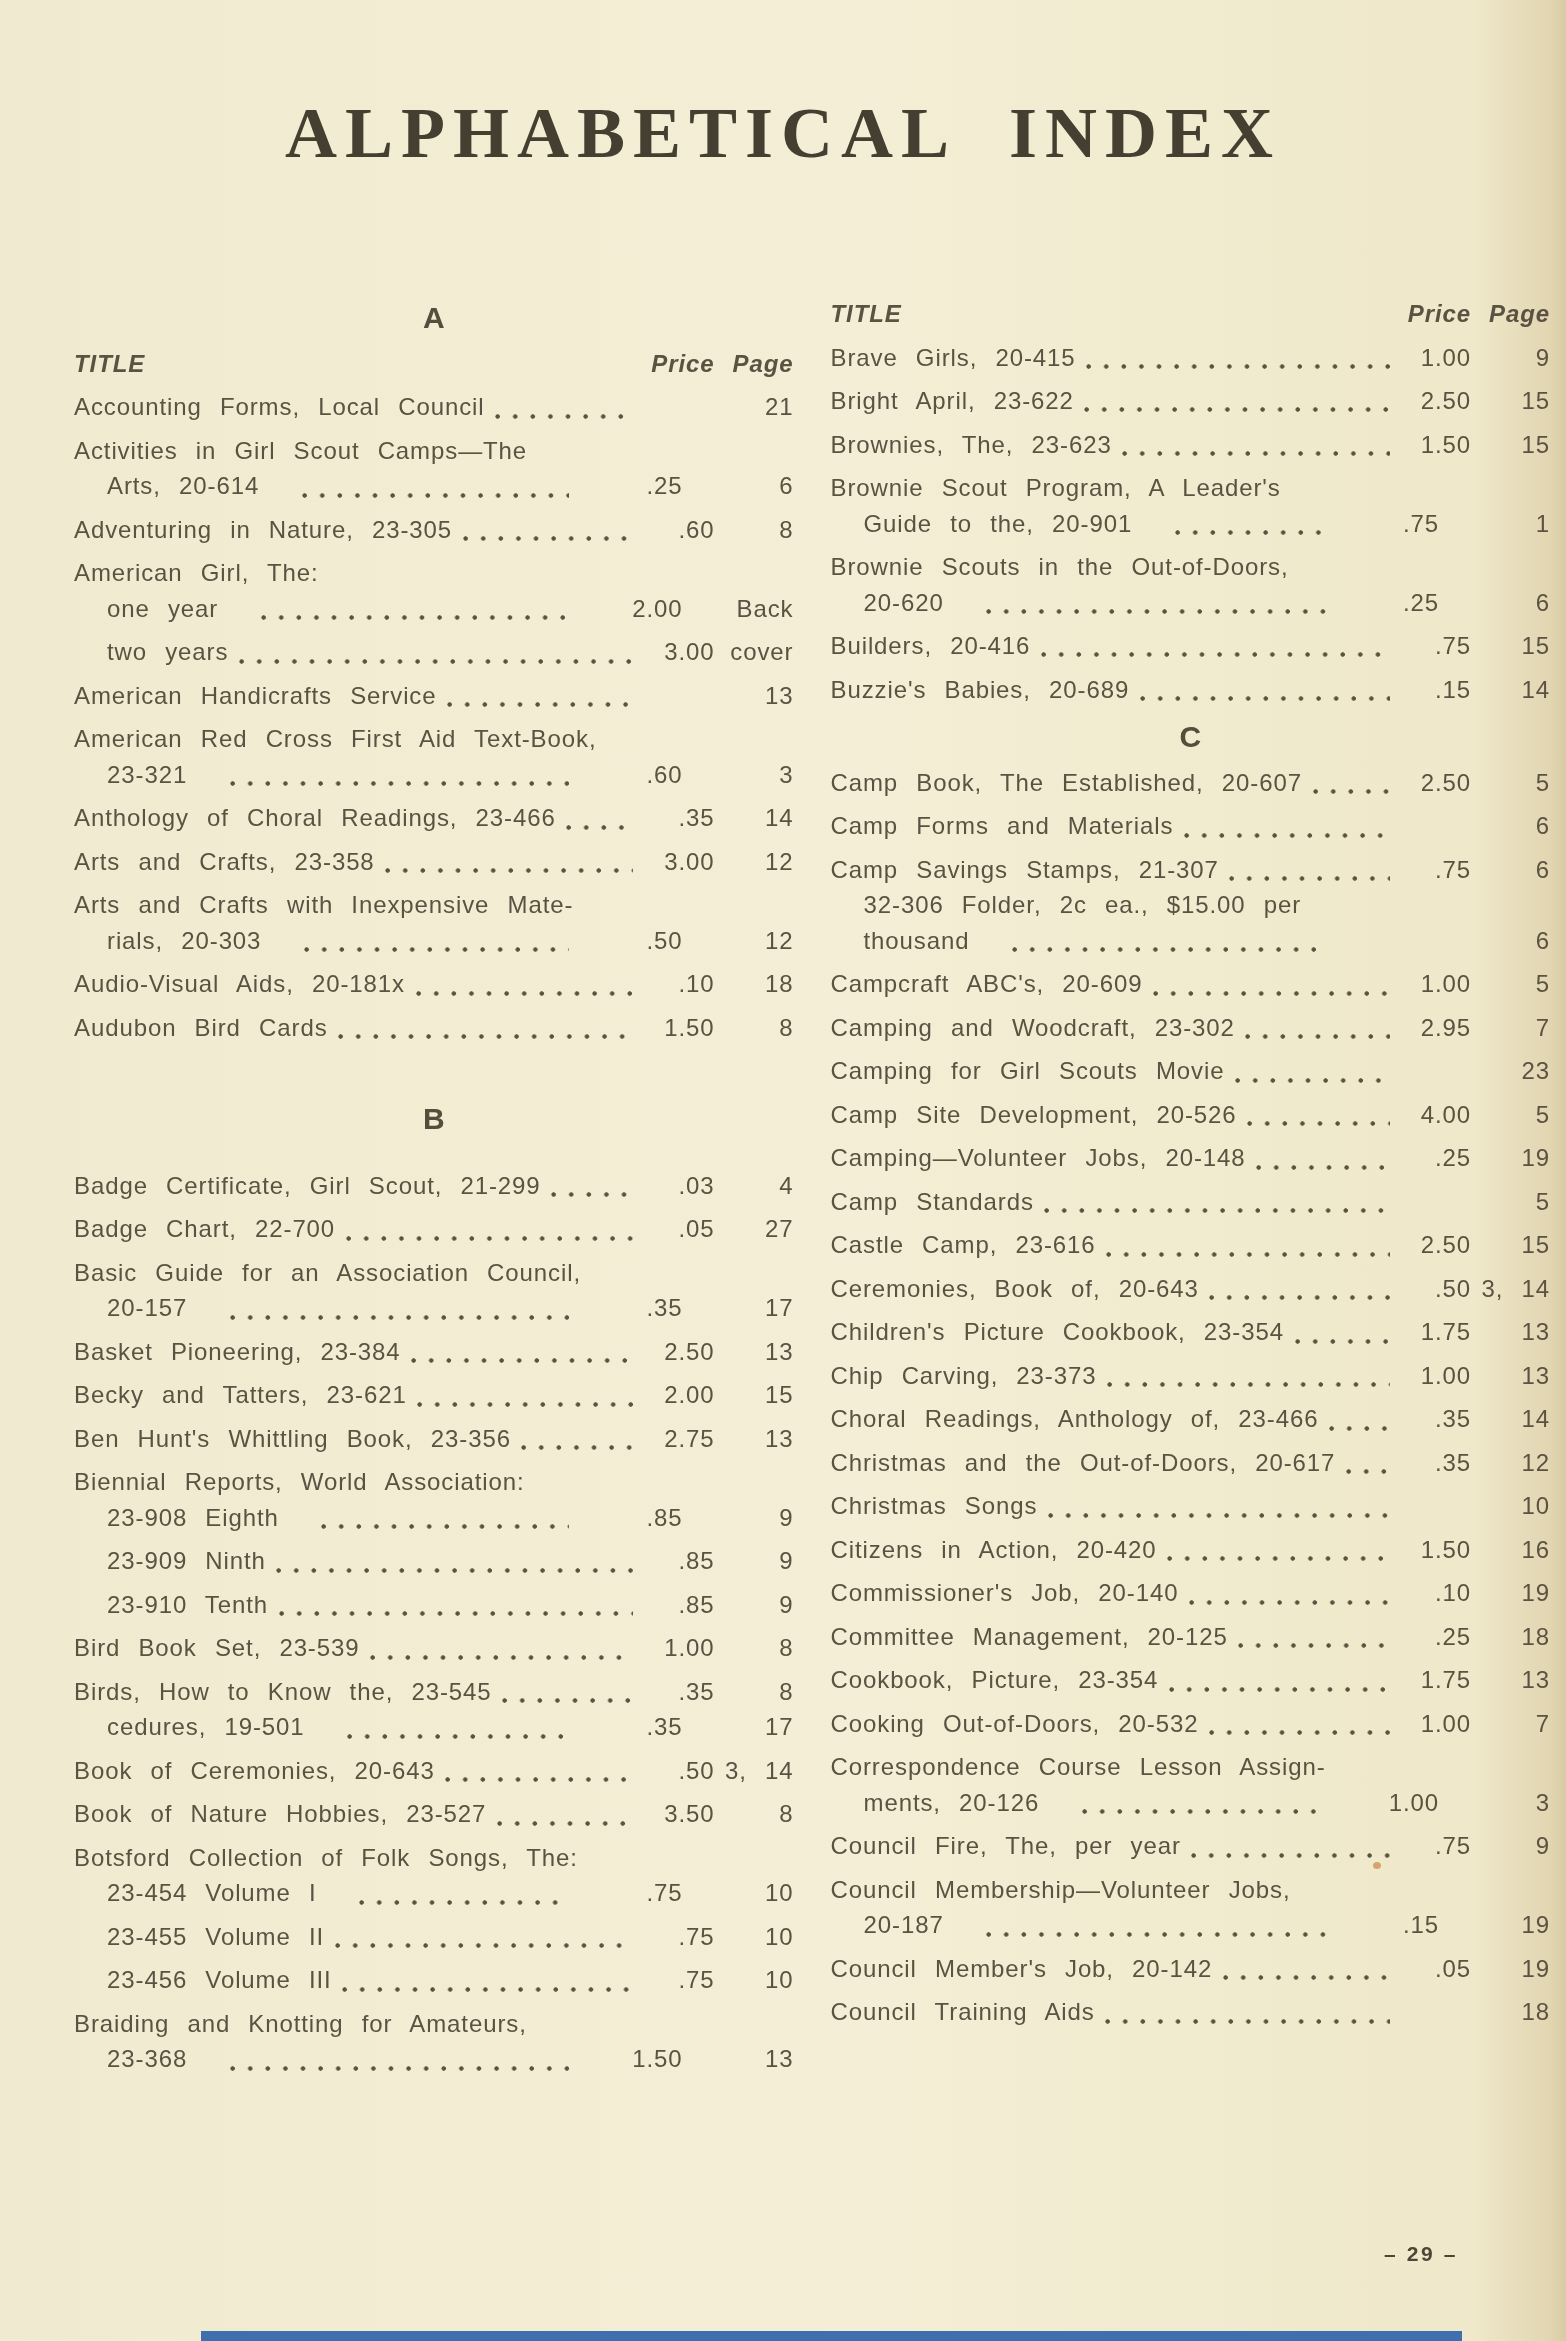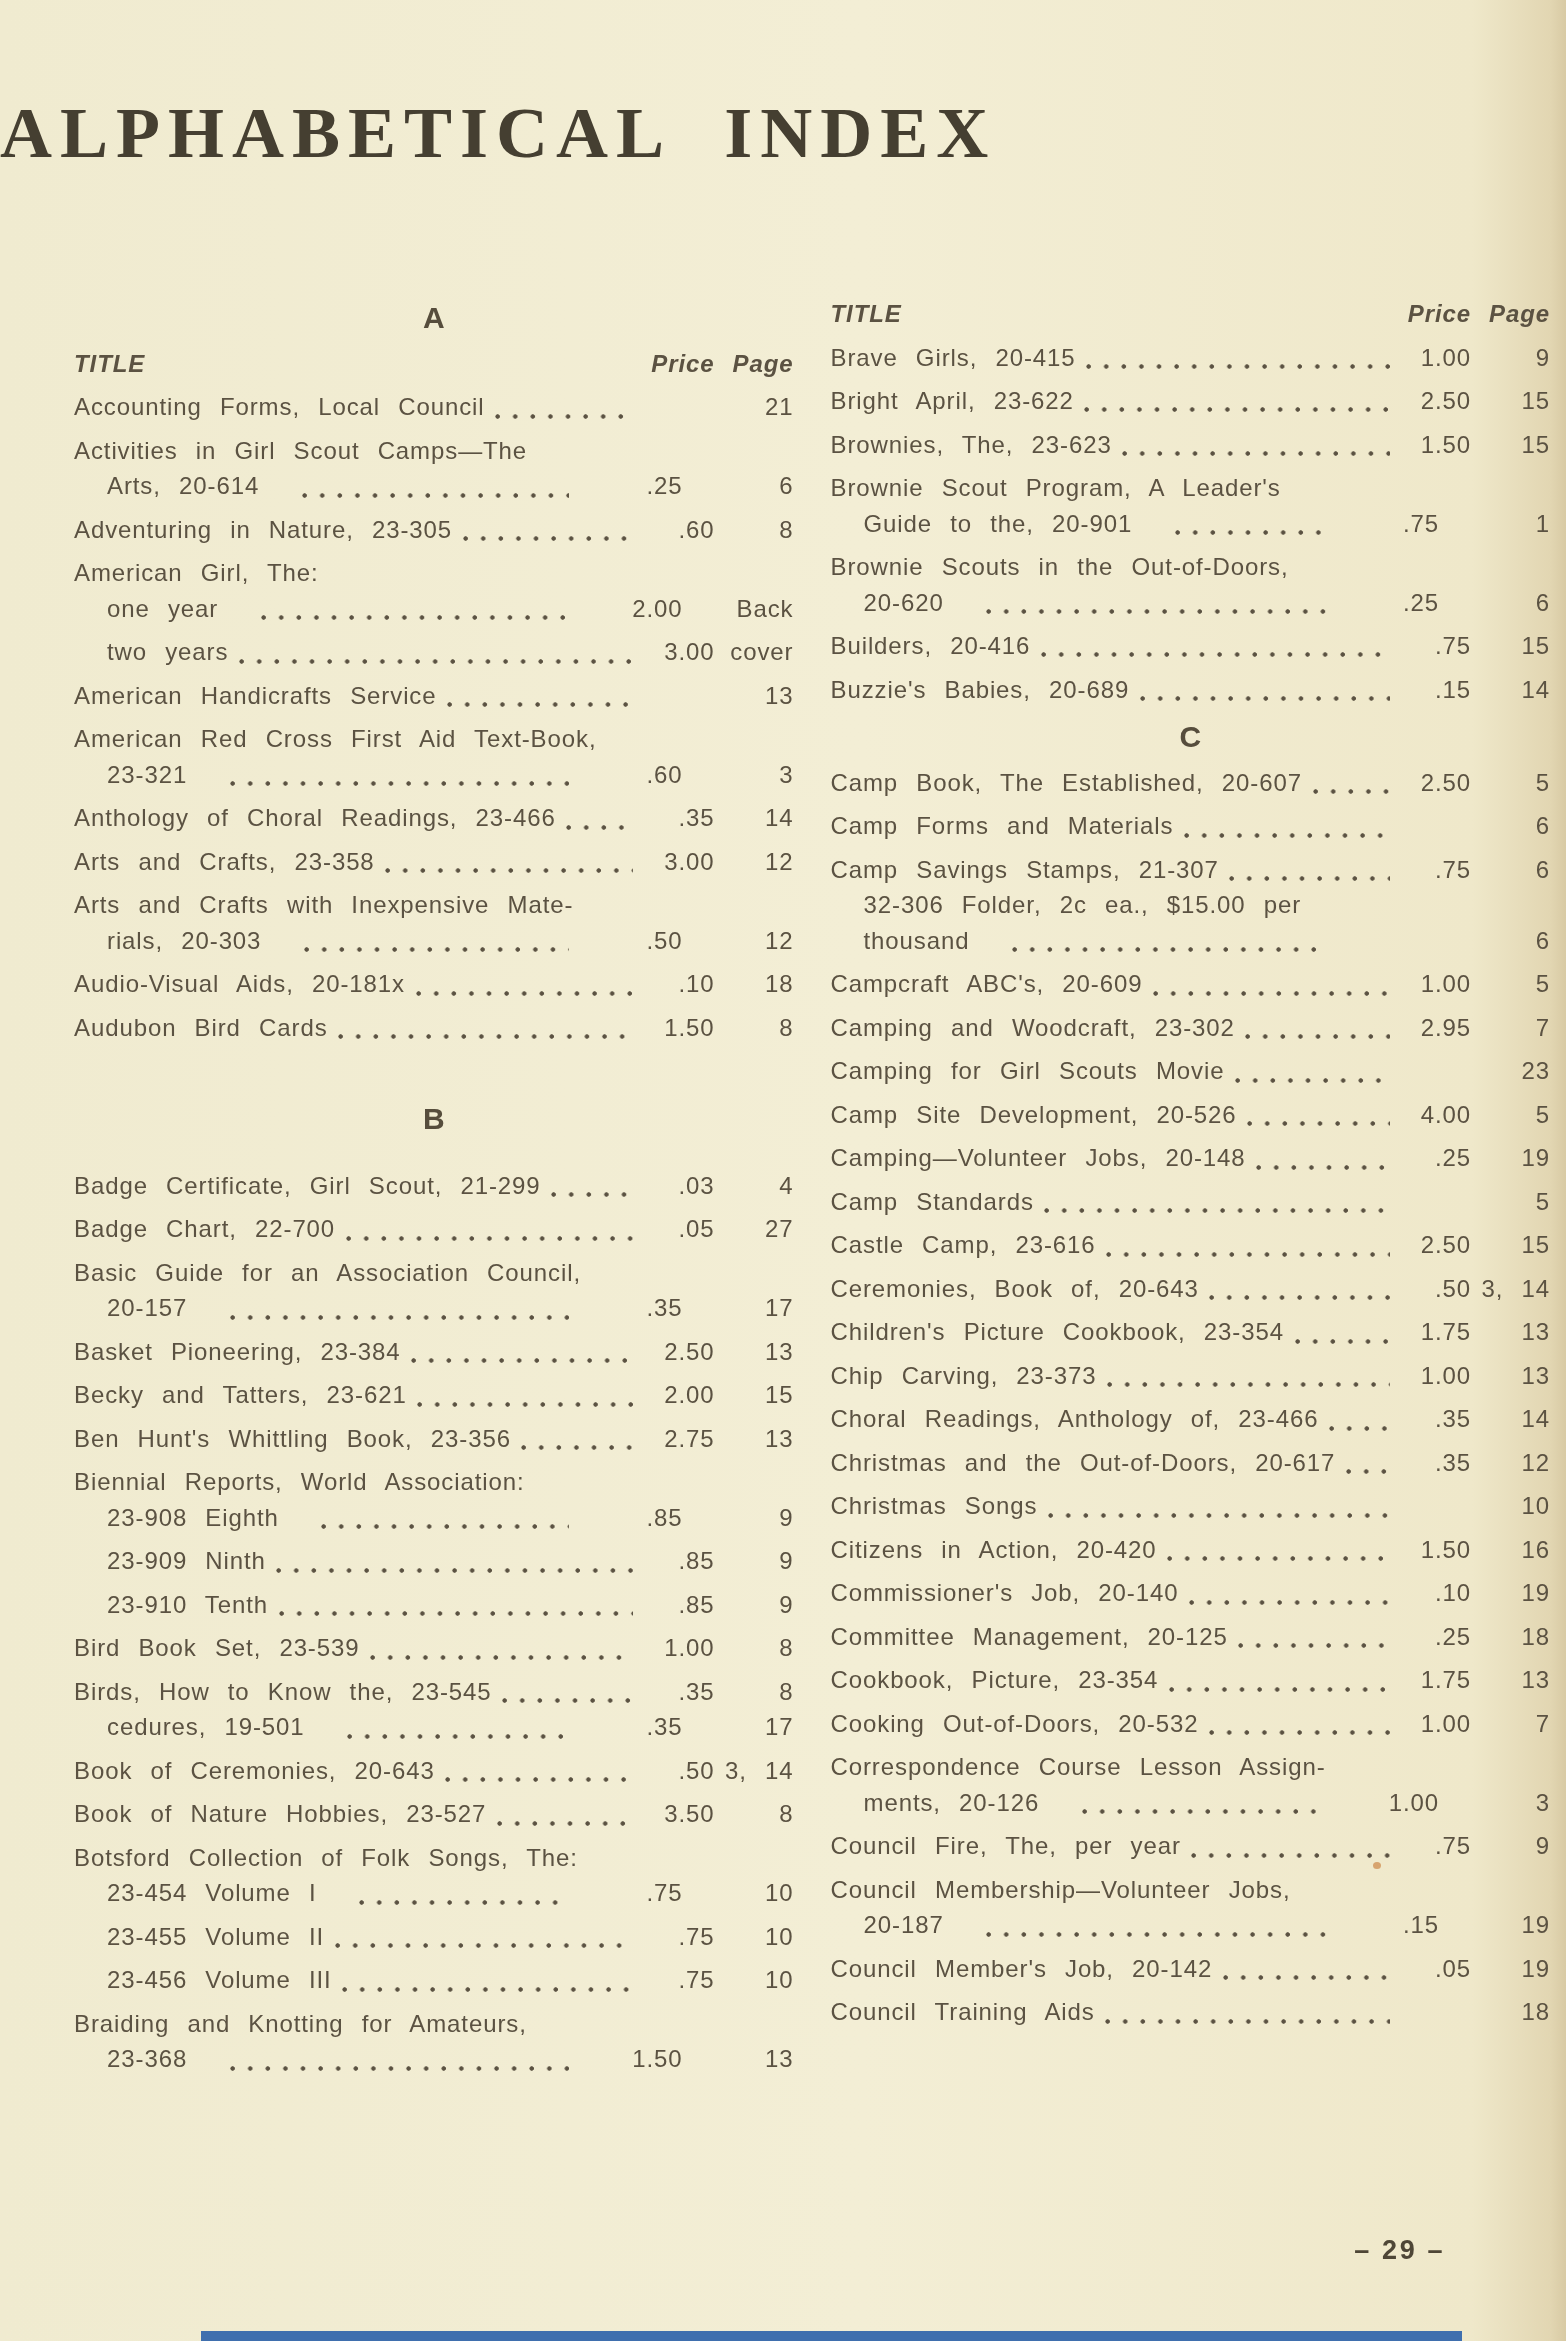--- a/index.html
+++ b/index.html
@@ -9,21 +9,21 @@
   .sheet{
     position:relative; width:1566px; height:2342px; overflow:hidden;
     background:linear-gradient(90deg,#f0ebd0 0%, var(--paper) 55%, #efe8ca 94%, #e2d6b2 99%, #d8caa4 100%);
     font-family:"Liberation Sans", sans-serif; color:var(--ink);
   }
   .sheet::after{ 
     content:""; position:absolute; left:1373px; top:1862px; width:8px; height:7px;
     border-radius:50%; background:#c97f3d; opacity:.65;
   }
   .title{
-    margin:0; padding-top:92px; 
+    margin:0; padding-top:92px; text-align:center;
     font-family:"Liberation Serif", serif; font-weight:bold;
     font-size:72px; letter-spacing:8px; word-spacing:30px; color:var(--title-ink);
   }
   .columns{
     display:flex; gap:37px; padding:0 16px 0 74px; margin-top:123px;
     align-items:flex-start;
   }
   .col{flex:1 1 0; min-width:0;}
   .letter{
     text-align:center; font-size:30px; font-weight:bold; color:#564d3c;
@@ -41,22 +41,22 @@
     flex:1 1 auto; min-width:3.5px; height:26.4px; align-self:flex-end;
     margin:0 5.3px 2.6px 10.6px;
     background-image:radial-gradient(circle at 2.6px 3.5px, var(--ink) 1.9px, rgba(0,0,0,0) 2.5px);
     background-size:17.6px 8px; background-repeat:repeat-x; background-position:left bottom;
   }
   .price{flex:0 0 76px; text-align:right; white-space:nowrap;}
   .pagecol{flex:0 0 79px; text-align:right; white-space:nowrap;}
   .row.colhead{font-style:italic; font-weight:bold;}
   .row.colhead .leader{background:none;}
   .pageno{
-    position:absolute; right:121px; bottom:76px;
-    font-size:27px; font-weight:bold; letter-spacing:2.6px; color:#4e4636;
+    position:absolute; right:108px; bottom:76px;
+    font-size:21px; font-weight:bold; letter-spacing:2.6px; color:#4e4636;
   }
   .scan-strip{
     position:absolute; left:201px; right:104px; bottom:0; height:10.6px;
     background:var(--edge);
   }
 </style>
 </head>
 <body>
 
 <div class="sheet">

